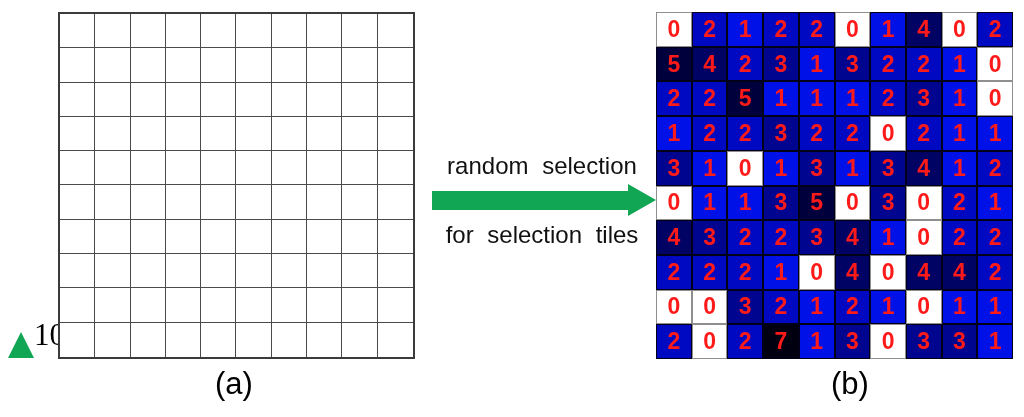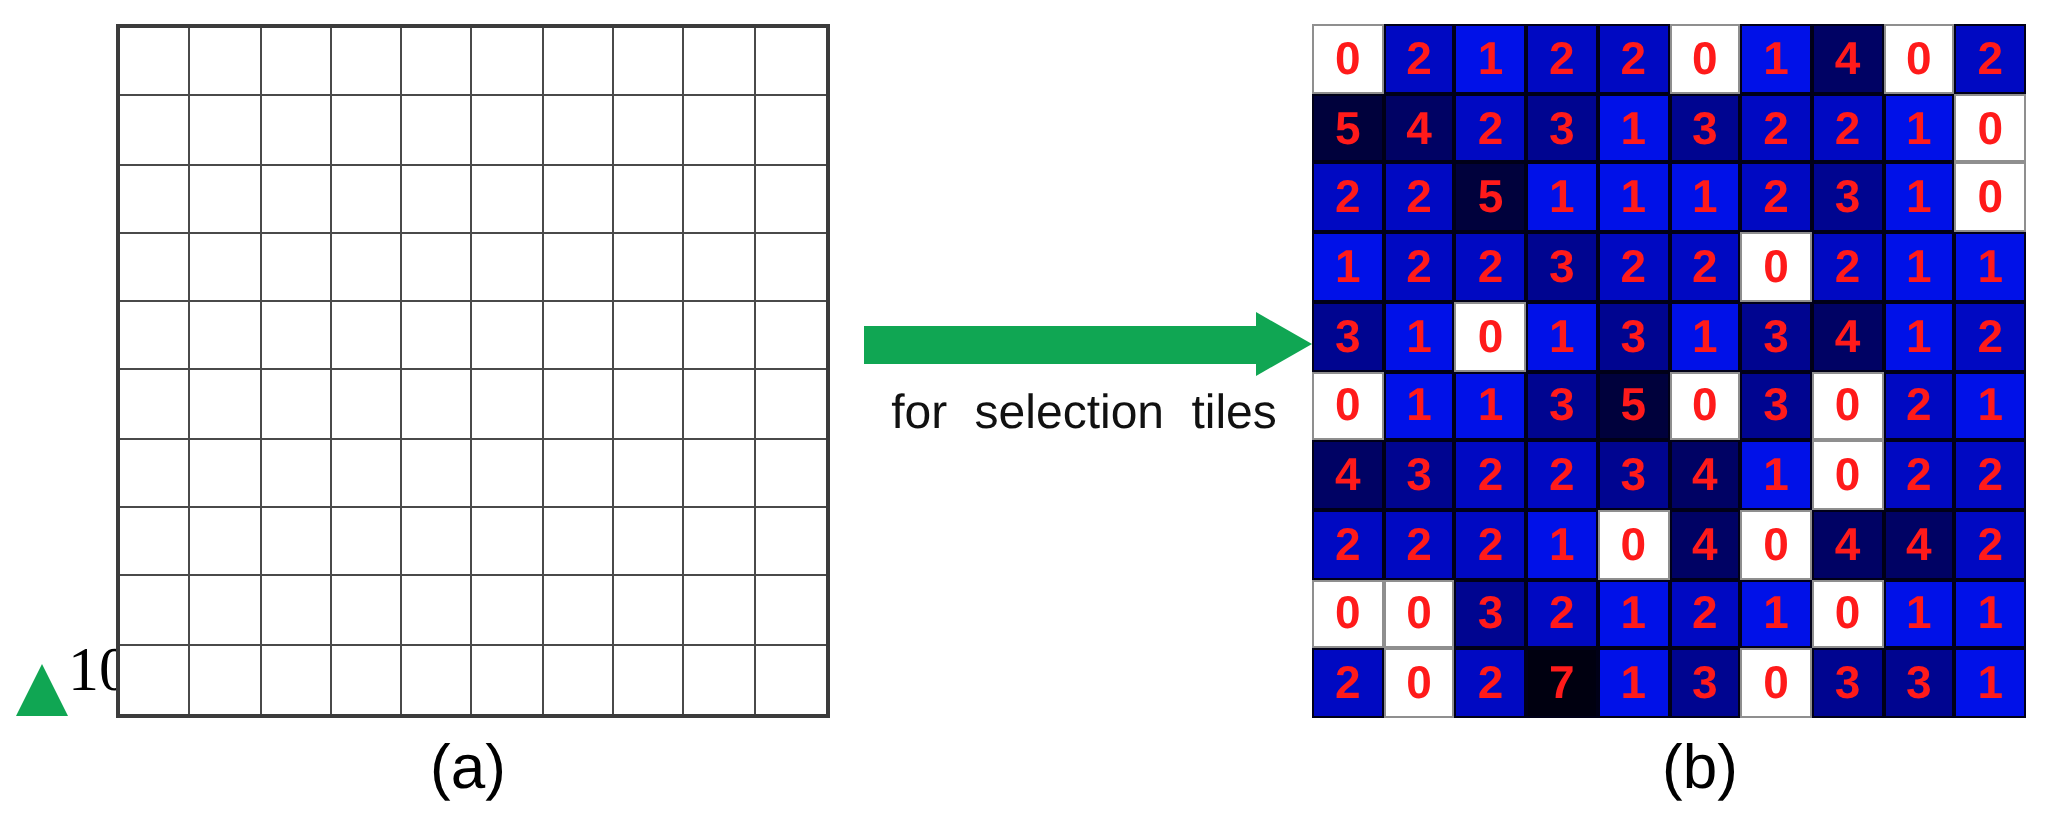--- a/index.html
+++ b/index.html
@@ -160,20 +160,21 @@
       <div class="cell last-row"></div>
       <div class="cell last-row"></div>
       <div class="cell last-row"></div>
       <div class="cell last-row"></div>
       <div class="cell last-row"></div>
       <div class="cell last-row"></div>
       <div class="cell last-col last-row"></div>
     </div>
 
   <div class="mid">
+    <div class="mid-text">random selection</div>
     <div class="h-arrow">
       <div class="h-shaft"></div>
       <div class="h-head"></div>
     </div>
     <div class="mid-text">for selection tiles</div>
   </div>
 
   <div id="gridB" class="grid-b">
       <div class="bcell" style="background: rgb(255, 255, 255); color: rgb(255, 26, 26); border: 1px solid rgb(143, 143, 143);">0</div>
       <div class="bcell" style="background: rgb(0, 9, 194); color: rgb(255, 26, 26); border: 1px solid rgb(0, 0, 24);">2</div>

